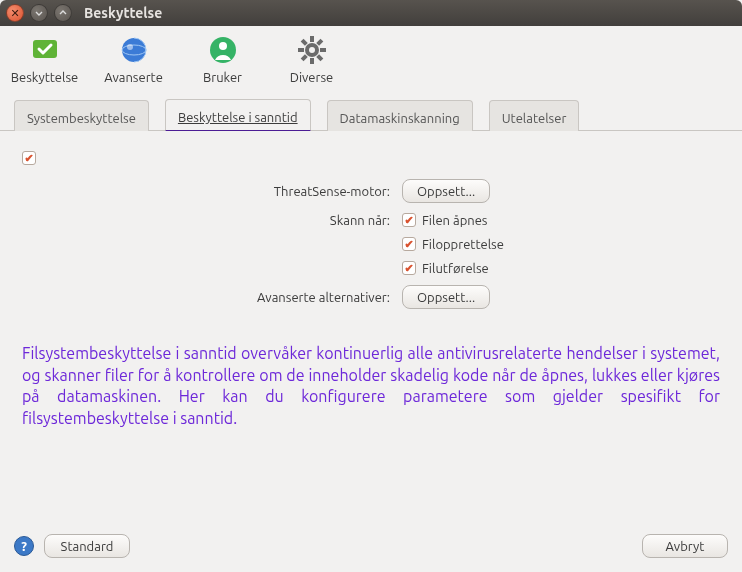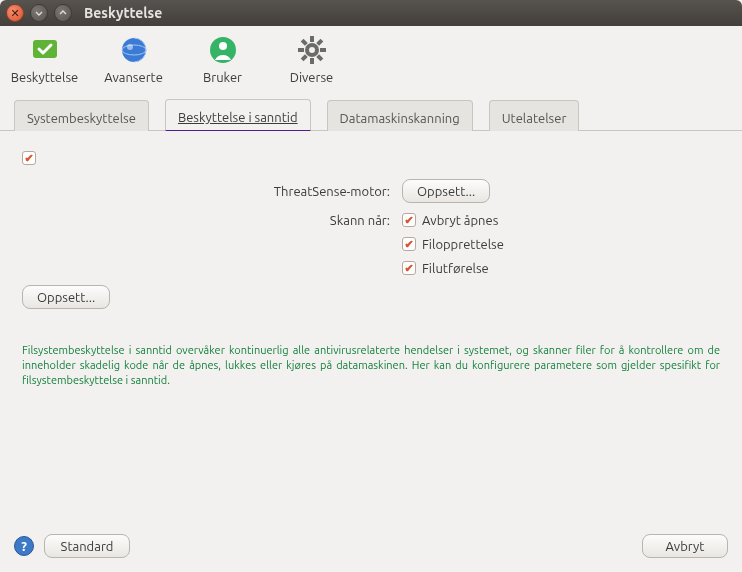--- a/index.html
+++ b/index.html
@@ -126,22 +126,22 @@
     text-align: center;
     padding: 4px 14px;
     border: 1px solid #b8b4af;
     border-radius: 8px;
     background: linear-gradient(to bottom, #fdfcfb, #e9e6e2);
     cursor: pointer;
     color: #3c3c3c;
   }
   .desc {
     margin-top: 34px;
-    font-size: 11px;
-    color: #15803d;
+    font-size: 16px;
+    color: #6d28d9;
     line-height: 1.35;
     text-align: justify;
   }
   .footer {
     display: flex;
     align-items: center;
     padding: 10px 14px 14px 14px;
     gap: 10px;
   }
   .footer .spacer { flex: 1; }
@@ -242,35 +242,36 @@
 
     <div class="settings-grid">
       <div class="lbl">ThreatSense-motor:</div>
       <div>
         <span class="btn">Oppsett...</span>
       </div>
 
       <div class="lbl">Skann når:</div>
       <div class="chk-row">
         <div class="chk">✔</div>
-        <span>Avbryt åpnes</span>
+        <span>Filen åpnes</span>
       </div>
 
       <div></div>
       <div class="chk-row">
         <div class="chk">✔</div>
         <span>Filopprettelse</span>
       </div>
 
       <div></div>
       <div class="chk-row">
         <div class="chk">✔</div>
         <span>Filutførelse</span>
       </div>
 
+      <div class="lbl">Avanserte alternativer:</div>
       <div>
         <span class="btn">Oppsett...</span>
       </div>
     </div>
 
     <div class="desc">Filsystembeskyttelse i sanntid overvåker kontinuerlig alle antivirusrelaterte hendelser i systemet, og skanner filer for å kontrollere om de inneholder skadelig kode når de åpnes, lukkes eller kjøres på datamaskinen. Her kan du konfigurere parametere som gjelder spesifikt for filsystembeskyttelse i sanntid.</div>
   </div>
 
   <div class="footer">
     <div class="help-icon">?</div>

